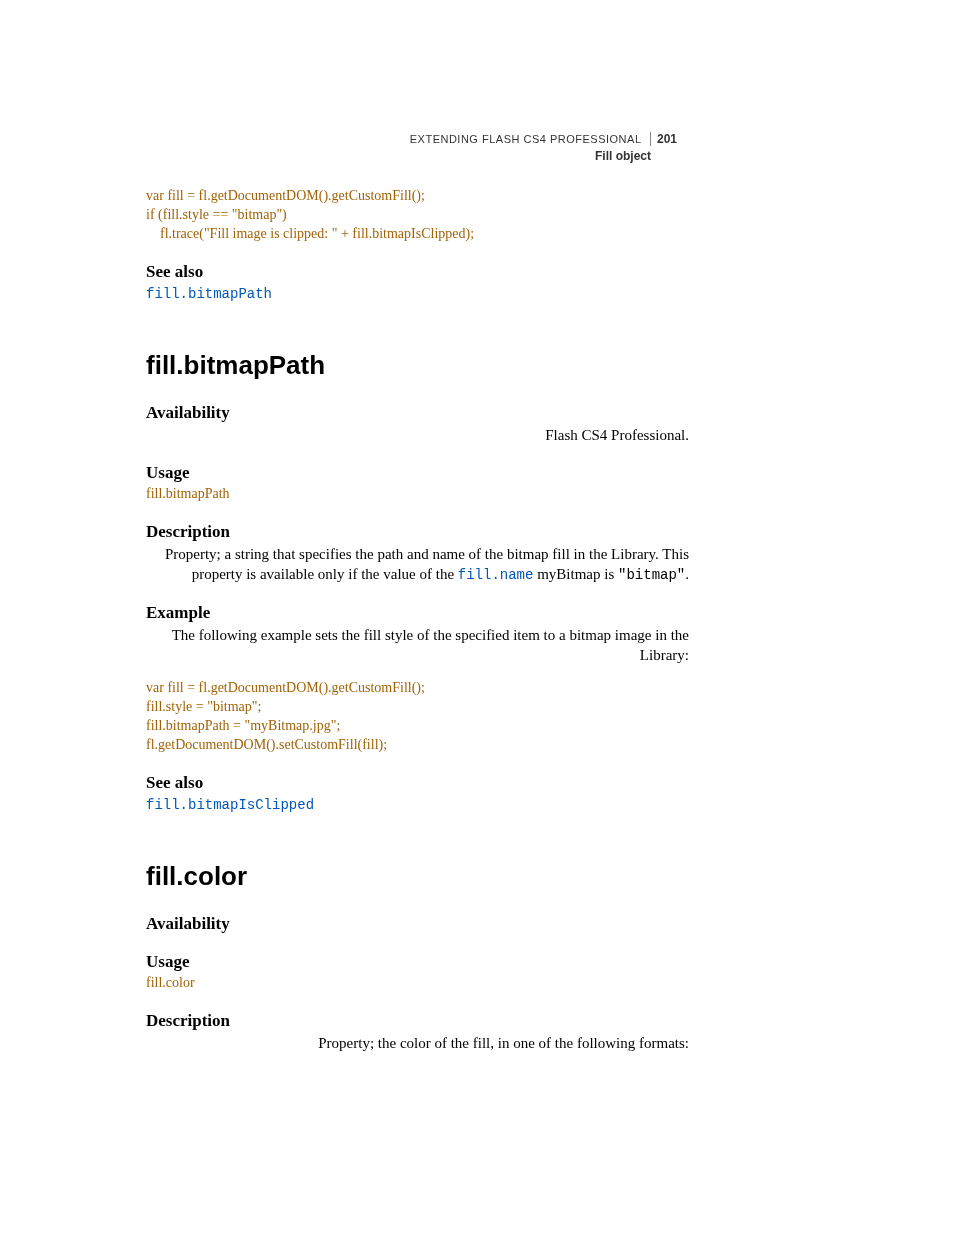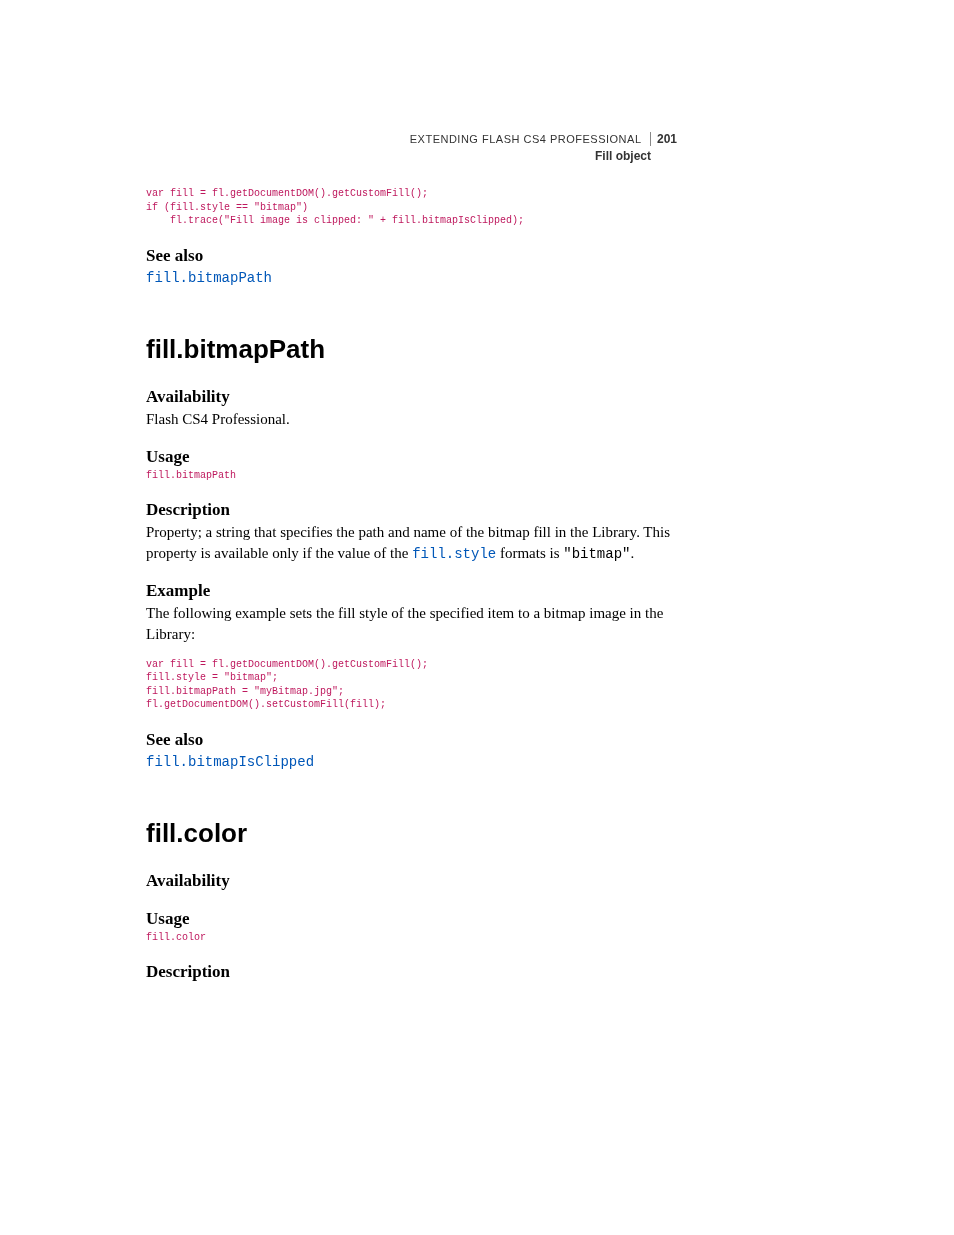--- a/index.html
+++ b/index.html
@@ -43,26 +43,26 @@
   .header-line2 {
     font-size: 12px;
     font-weight: 700;
     margin-top: 2px;
     padding-right: 26px;
   }
   .content {
     margin-top: 56px;
   }
   pre.code {
-    font-family: Liberation Mono, monospace;
-    font-size: 10px;
+    font-family: Liberation Serif, serif;
+    font-size: 14px;
     line-height: 1.35;
     white-space: pre;
     margin: 0 0 18px 0;
-    color: #be185d;
+    color: #a16207;
   }
   .label {
     font-family: "Minion Pro", "Times New Roman", Georgia, serif;
     font-weight: 700;
     font-size: 17px;
     margin-top: 18px;
     margin-bottom: 2px;
   }
   a.link {
     font-family: "Courier New", Courier, monospace;
@@ -84,20 +84,21 @@
     margin-top: 48px;
     margin-bottom: 22px;
     color: #000;
   }
   p.body {
     font-family: "Minion Pro", "Times New Roman", Georgia, serif;
     font-size: 15px;
     line-height: 1.35;
     margin: 2px 0 14px 0;
     color: #000;
+    text-align: right;
   }
   ul.bullets {
     list-style: none;
     padding: 0;
     margin: 6px 0 0 0;
   }
   ul.bullets li {
     font-family: "Minion Pro", "Times New Roman", Georgia, serif;
     font-size: 15px;
     line-height: 1.35;
@@ -138,21 +139,21 @@
     <h2 class="section">fill.bitmapPath</h2>
 
     <div class="label">Availability</div>
     <p class="body">Flash CS4 Professional.</p>
 
     <div class="label">Usage</div>
     <pre class="code" style="margin-bottom:14px;">fill.bitmapPath</pre>
 
     <div class="label">Description</div>
     <p class="body">
-      <span>Property; a string that specifies the path and name of the bitmap fill in the Library. This property is available only if the value of the </span><code class="inline inline-link"><a class="link" href="#">fill.style</a></code><span> formats is </span><code class="inline">"bitmap"</code><span>.</span>
+      <span>Property; a string that specifies the path and name of the bitmap fill in the Library. This property is available only if the value of the </span><code class="inline inline-link"><a class="link" href="#">fill.name</a></code><span> myBitmap is </span><code class="inline">"bitmap"</code><span>.</span>
     </p>
 
     <div class="label">Example</div>
     <p class="body">The following example sets the fill style of the specified item to a bitmap image in the Library:</p>
     <pre class="code">var fill = fl.getDocumentDOM().getCustomFill();
 fill.style = "bitmap";
 fill.bitmapPath = "myBitmap.jpg";
 fl.getDocumentDOM().setCustomFill(fill);</pre>
 
     <div class="label">See also</div>
@@ -160,18 +161,19 @@
 
     
     <h2 class="section">fill.color</h2>
 
     <div class="label">Availability</div>
 
     <div class="label">Usage</div>
     <pre class="code" style="margin-bottom:14px;">fill.color</pre>
 
     <div class="label">Description</div>
+    <p class="body" style="margin-bottom:6px;">Property; the color of the fill, in one of the following formats:</p>
 
     <ul class="bullets">
     </ul>
 
   </div>
 </div>
 
 </body></html>

